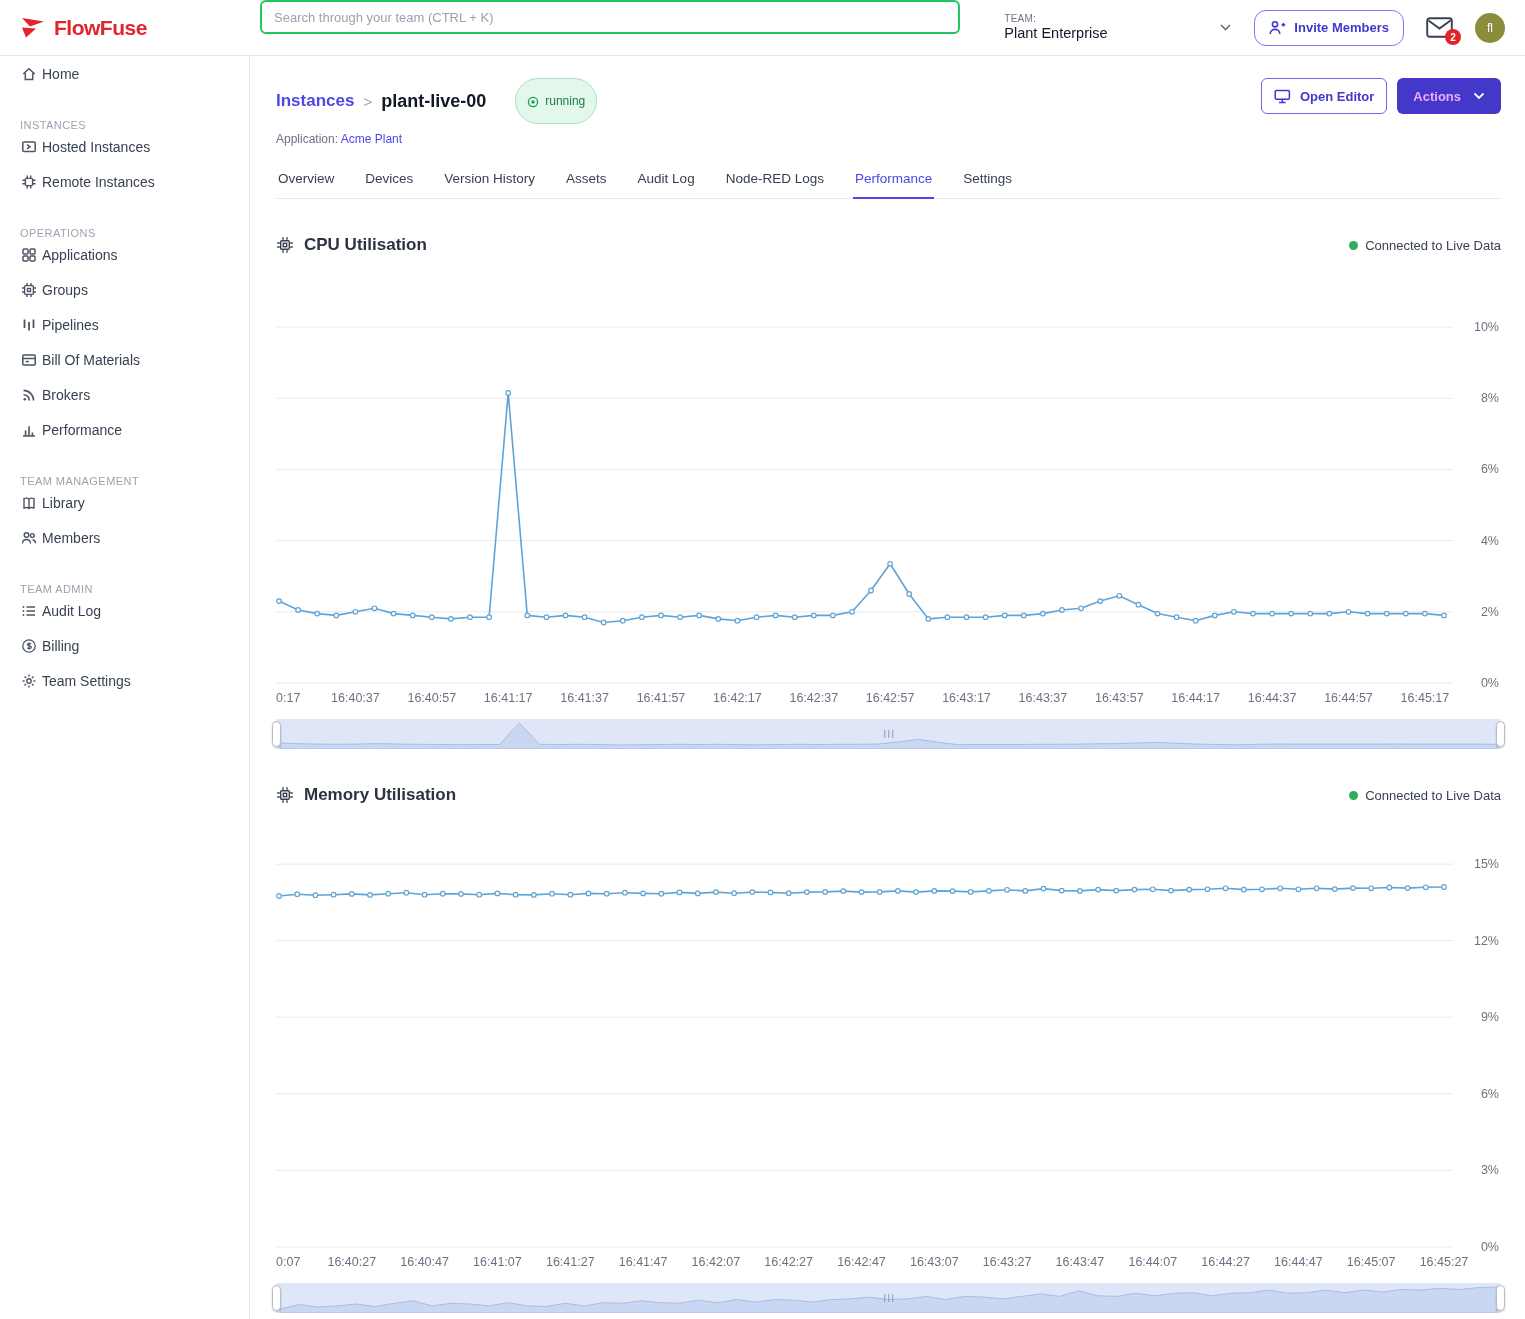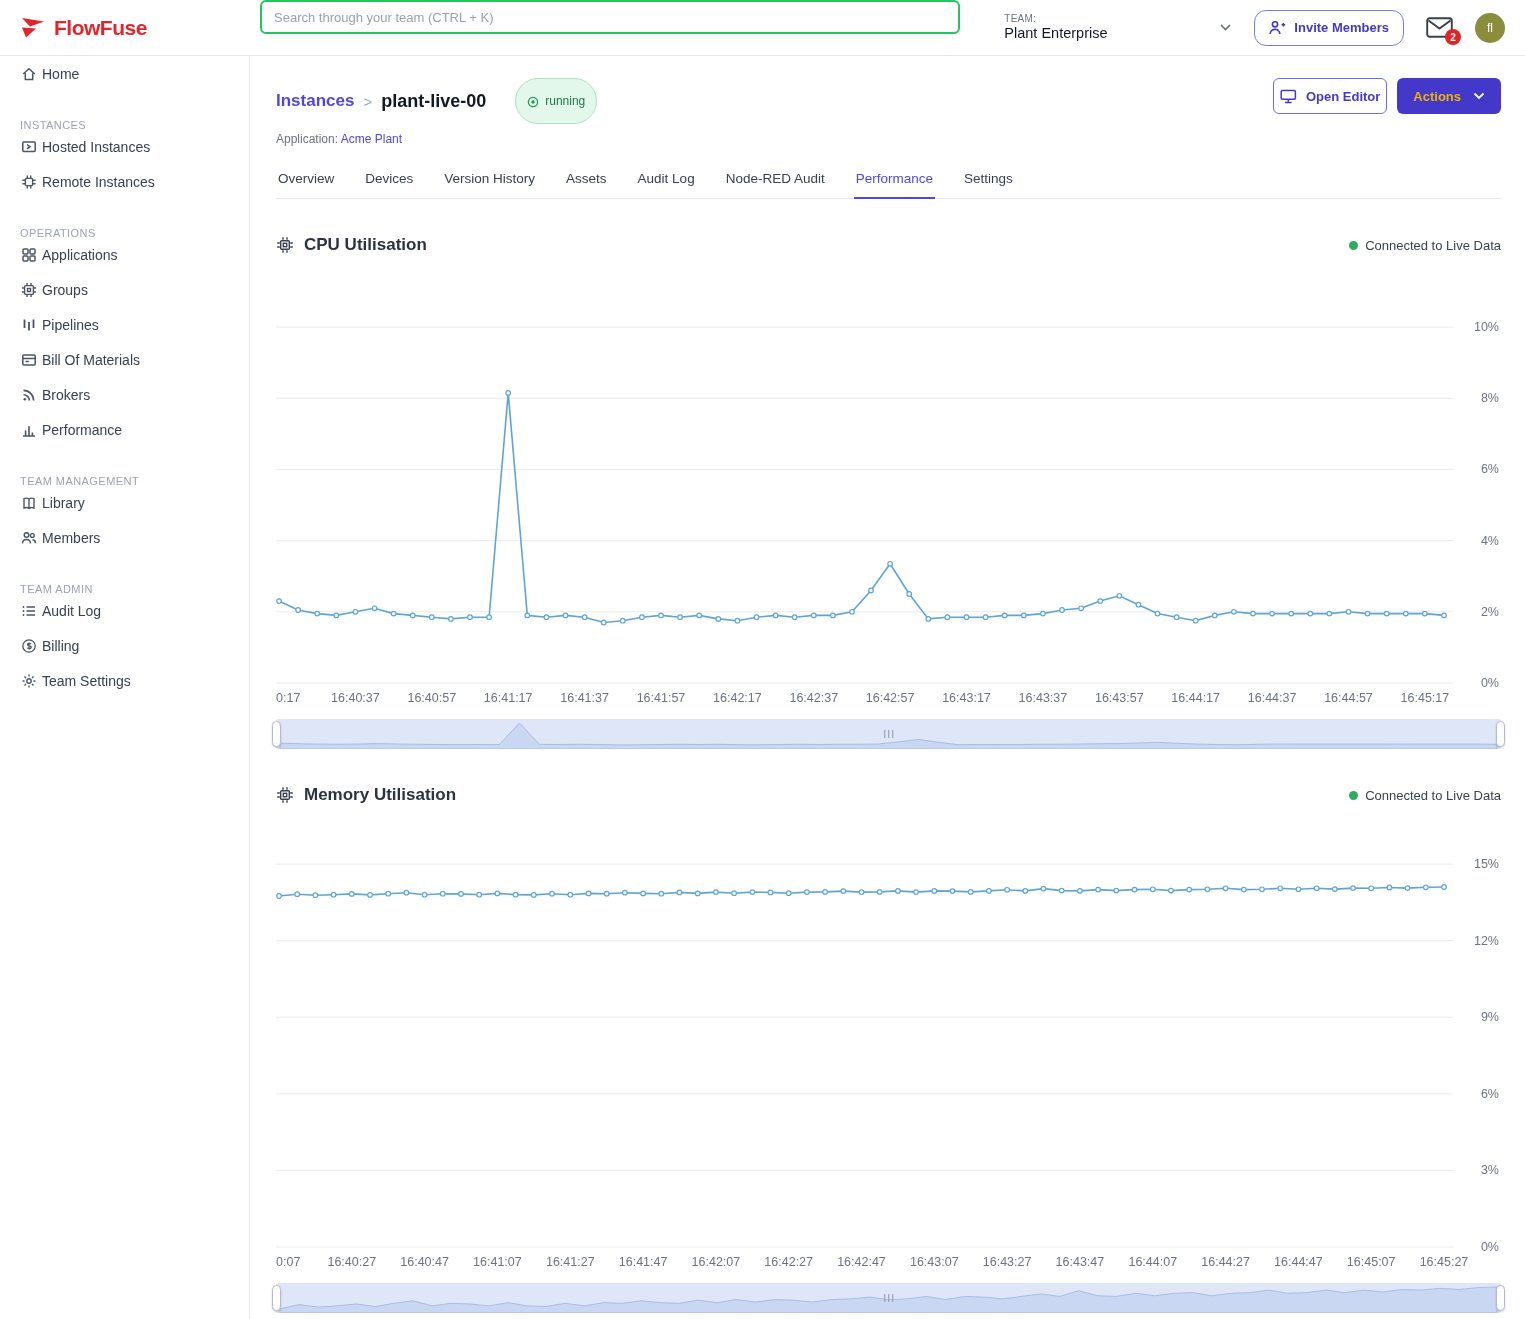--- a/index.html
+++ b/index.html
@@ -34,22 +34,22 @@
   
   .page-head{display:flex;justify-content:space-between;align-items:flex-start}
   .crumbs{display:flex;align-items:center;gap:9px}
   .crumb-root{color:#4f46e5;font-size:17px;font-weight:bold;cursor:pointer}
   .crumb-sep{color:#9ca3af;font-size:15px}
   .instance-name{color:#111827;font-size:18px;font-weight:bold}
   .status-pill{display:inline-flex;align-items:flex-end;gap:6px;background:#e3f7eb;border:1px solid #a8e3c0;color:#1c7c49;font-size:12px;border-radius:999px;padding:15px 11px;margin-left:20px;cursor:default}
   .app-line{margin-top:8px;font-size:12px;color:#6b7280}
   .app-link{color:#4f46e5;cursor:pointer}
   .head-actions{display:flex;gap:10px}
-  .btn-editor{display:flex;align-items:center;gap:9px;height:36px;padding:0 6px;border:1px solid #6b6ef0;background:#fff;color:#4338ca;font-weight:bold;font-size:13px;border-radius:6px;cursor:pointer;font-family:"Liberation Sans",sans-serif}
-  .btn-actions{display:flex;align-items:center;gap:12px;height:36px;padding:0 16px;background:#4338ca;color:#eab308;font-weight:bold;font-size:13px;border-radius:6px;border:none;cursor:pointer;font-family:"Liberation Sans",sans-serif}
+  .btn-editor{display:flex;align-items:center;gap:9px;height:36px;padding:0 12px;border:1px solid #6b6ef0;background:#fff;color:#4338ca;font-weight:bold;font-size:13px;border-radius:6px;cursor:pointer;font-family:"Liberation Sans",sans-serif}
+  .btn-actions{display:flex;align-items:center;gap:12px;height:36px;padding:0 16px;background:#4338ca;color:#f0abfc;font-weight:bold;font-size:13px;border-radius:6px;border:none;cursor:pointer;font-family:"Liberation Sans",sans-serif}
 
   
   .tabs{display:flex;gap:27px;margin-top:15px;border-bottom:1px solid #e7e9ee}
   .tab{font-size:13.5px;color:#374151;padding:10px 2px 11px;cursor:pointer;white-space:nowrap}
   .tab.active{color:#4f46e5;border-bottom:2px solid #4f46e5;margin-bottom:-1px;font-weight:500}
 
   
   .chart-head{display:flex;align-items:center;margin-top:36px}
   .chart-title-icon{display:flex;color:#374151}
   .chart-title{font-size:17px;font-weight:bold;color:#2b3340;margin-left:10px}
@@ -305,21 +305,21 @@
         </button>
       </div>
     </div>
 
     <div class="tabs">
       <span class="tab">Overview</span>
       <span class="tab">Devices</span>
       <span class="tab">Version History</span>
       <span class="tab">Assets</span>
       <span class="tab">Audit Log</span>
-      <span class="tab">Node-RED Audit</span>
+      <span class="tab">Node-RED Logs</span>
       <span class="tab active">Performance</span>
       <span class="tab">Settings</span>
     </div>
 
     <section>
       <div class="chart-head">
         <span class="chart-title-icon">
           <svg width="18" height="18" viewBox="0 0 18 18" fill="none" stroke="currentColor" stroke-width="1.4">
               <rect x="4.7" y="4.7" width="8.6" height="8.6" rx="1"></rect>
               <rect x="7.3" y="7.3" width="3.4" height="3.4"></rect>

